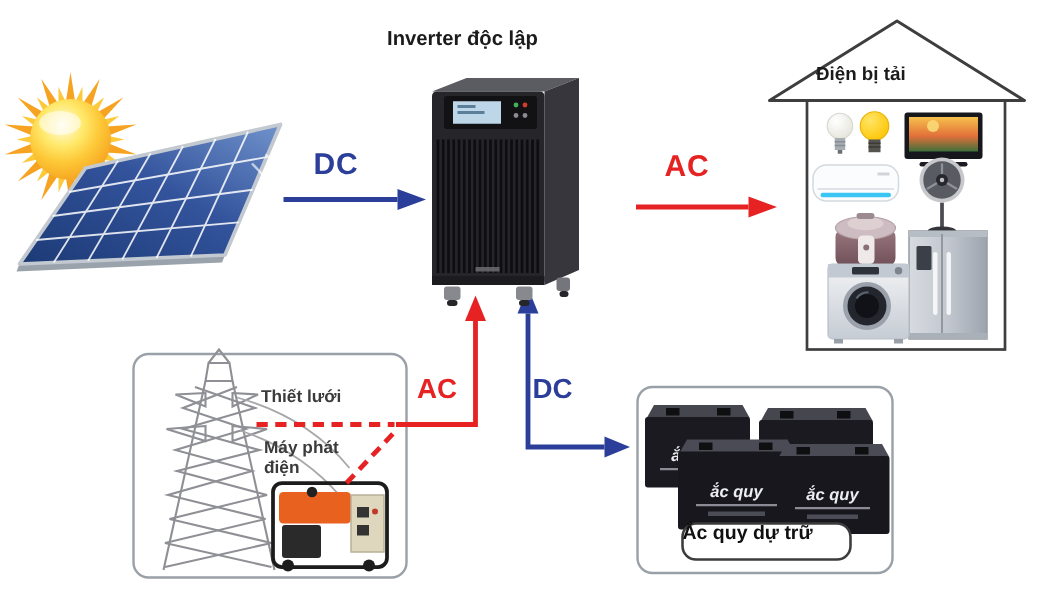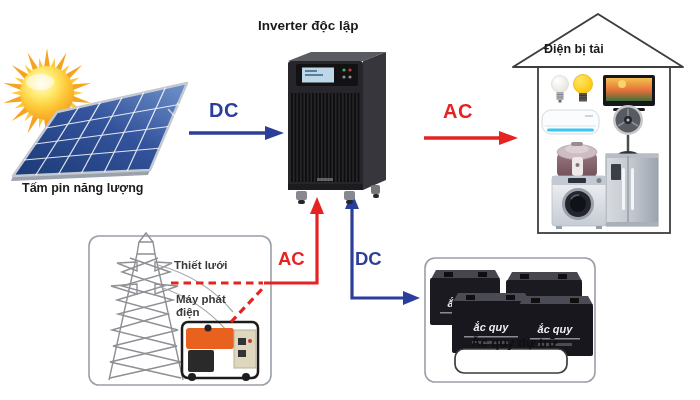--- a/index.html
+++ b/index.html
@@ -8,21 +8,21 @@
     position:relative; width:700px; height:400px; background:#ffffff;
     font-family:"Liberation Sans","DejaVu Sans",sans-serif; overflow:hidden;
   }
   #art{position:absolute;left:0;top:0;}
   .lbl{position:absolute; font-weight:bold; color:#1b1b1b; text-align:left; line-height:1.15;}
   .lbl-title{left:258px; top:18px; width:160px; font-size:13.5px;}
   .lbl-solar{left:22px; top:181px; width:136px; font-size:12.5px;}
   .lbl-house{left:544px; top:42px; width:108px; font-size:12.5px;}
   .lbl-grid{left:174px; top:259px; width:64px; font-size:11.5px; color:#3b3b3b;}
   .lbl-gen{left:176px; top:293px; width:64px; font-size:11.5px; color:#3b3b3b;}
-  .lbl-batt{left:455px; top:336px; width:88px; font-size:13px; color:#101010;padding-left:16px;}
+  .lbl-batt{left:455px; top:348px; width:88px; font-size:13px; color:#101010;}
   .lbl-flow{font-size:20px; letter-spacing:.5px;}
   .lbl-dc-solar{left:209px; top:99px; width:48px;}
   .lbl-ac-load{left:443px; top:100px; width:48px;}
   .lbl-ac-input{left:278px; top:248px; width:40px; font-size:18.5px;}
   .lbl-dc-batt{left:355px; top:248px; width:44px; font-size:18.5px;}
   .ac-text{color:var(--ac);} .dc-text{color:var(--dc);}
   .ac-stroke{stroke:var(--ac);} .ac-fill{fill:var(--ac);}
   .dc-stroke{stroke:var(--dc);} .dc-fill{fill:var(--dc);}
   .batt-text{fill:#eceef2; font-weight:bold; font-style:italic; font-size:11px;
              font-family:"Liberation Sans","DejaVu Sans",sans-serif;}
@@ -339,21 +339,20 @@
     <circle cx="599" cy="180.5" r="2.5" fill="#7e848d"></circle>
     <circle cx="578" cy="204" r="14.5" fill="#23262d" stroke="#9aa1ab" stroke-width="3"></circle>
     <circle cx="578" cy="204" r="8" fill="#101217"></circle>
     <path d="M571,199 a9,9 0 0 1 8,-4" stroke="#5a6470" stroke-width="1.5" fill="none"></path>
     <rect x="556" y="226" width="6" height="3" fill="#9aa0a8"></rect>
     <rect x="596" y="226" width="6" height="3" fill="#9aa0a8"></rect>
   </g>
 </svg>
 
   <div class="lbl lbl-title">Inverter độc lập</div>
-  <div class="lbl lbl-solar">Tấm pin năng lượng</div>
   <div class="lbl lbl-house">Điện bị tải</div>
   <div class="lbl lbl-grid">Thiết lưới</div>
   <div class="lbl lbl-gen">Máy phát điện</div>
   <div class="lbl lbl-batt">Ắc quy dự trữ</div>
   <div class="lbl lbl-flow dc-text lbl-dc-solar">DC</div>
   <div class="lbl lbl-flow ac-text lbl-ac-load">AC</div>
   <div class="lbl ac-text lbl-ac-input" style="font-weight:bold;">AC</div>
   <div class="lbl dc-text lbl-dc-batt" style="font-weight:bold;">DC</div>
 </div>
 

